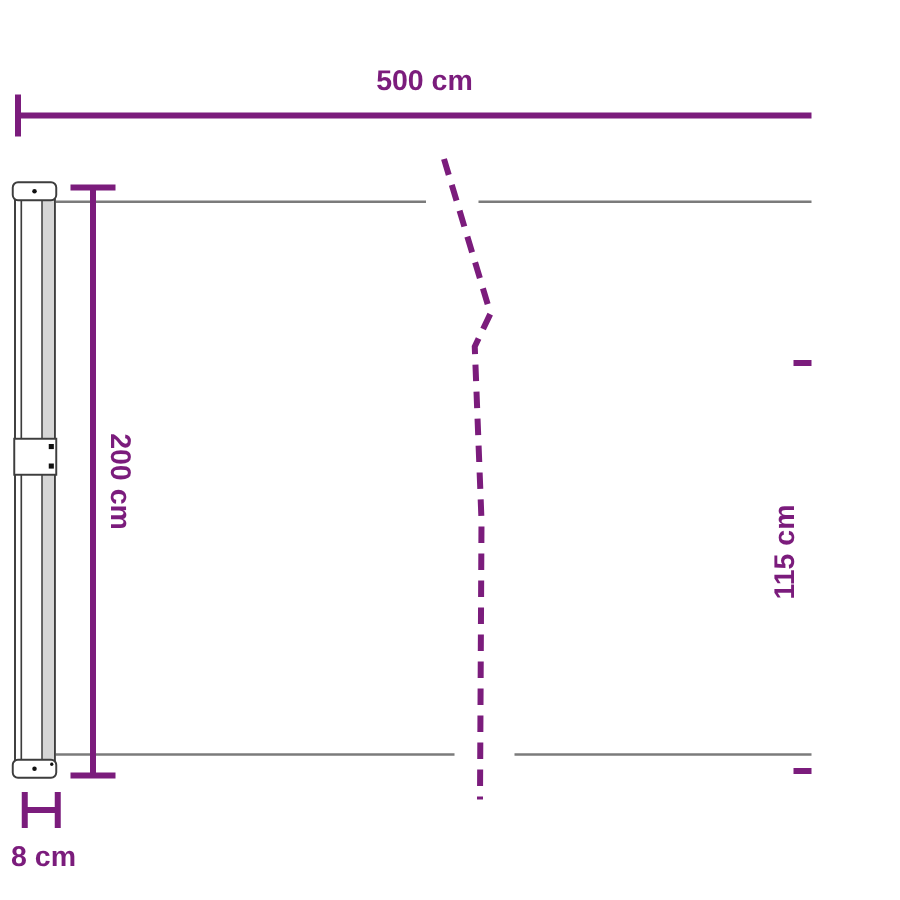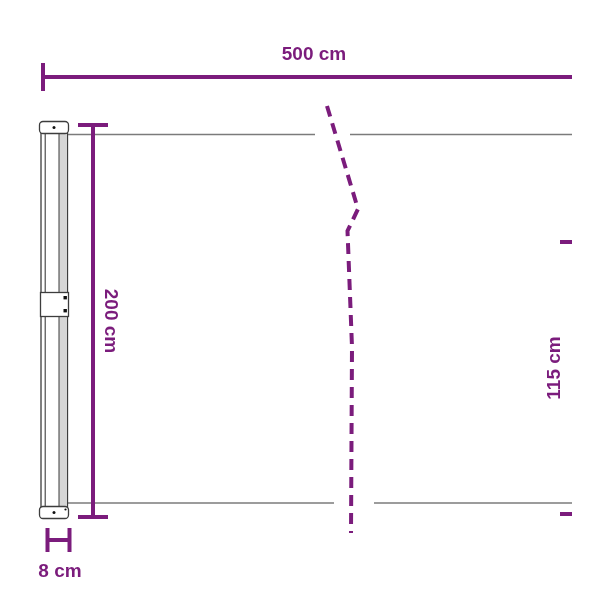--- a/index.html
+++ b/index.html
@@ -7,21 +7,20 @@
     padding: 0;
     background: #ffffff;
   }
   #canvas {
     position: relative;
     width: 541px;
     height: 600px;
     background: #ffffff;
     overflow: hidden;
     font-family: "Liberation Sans", sans-serif;
-    padding-left: 31px;
   }
   svg { display: block; }
   .dim-line {
     stroke: #7B1C7C;
     stroke-width: 4;
     stroke-linecap: butt;
     fill: none;
   }
   .dim-text {
     fill: #7B1C7C;

